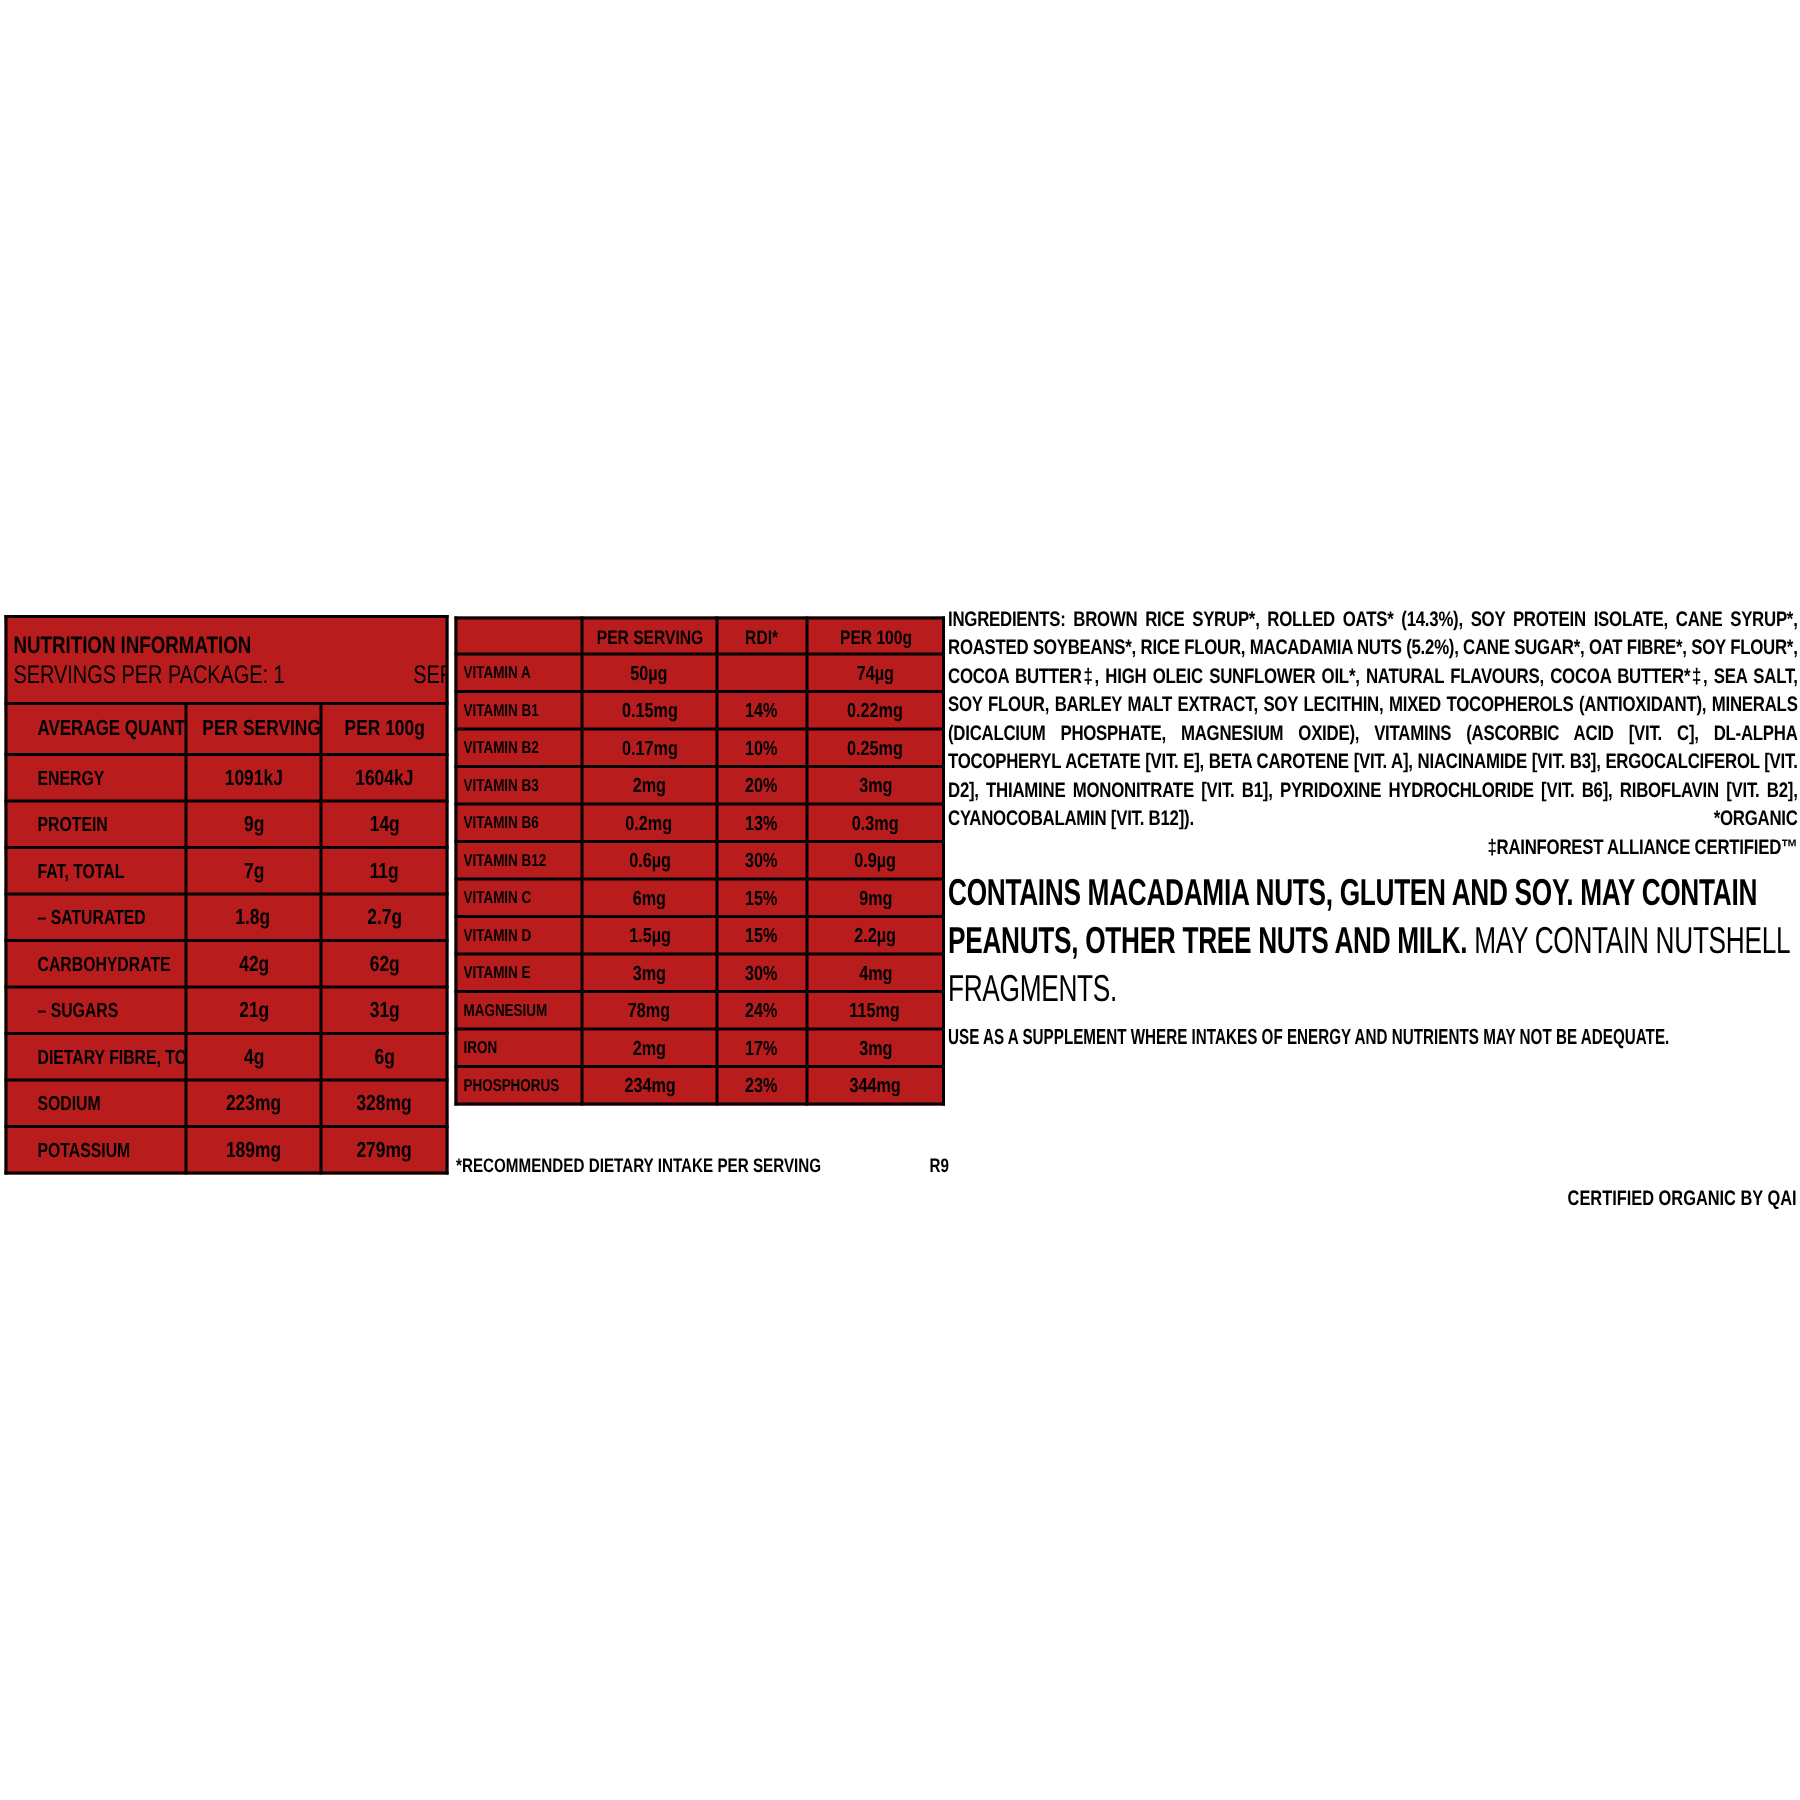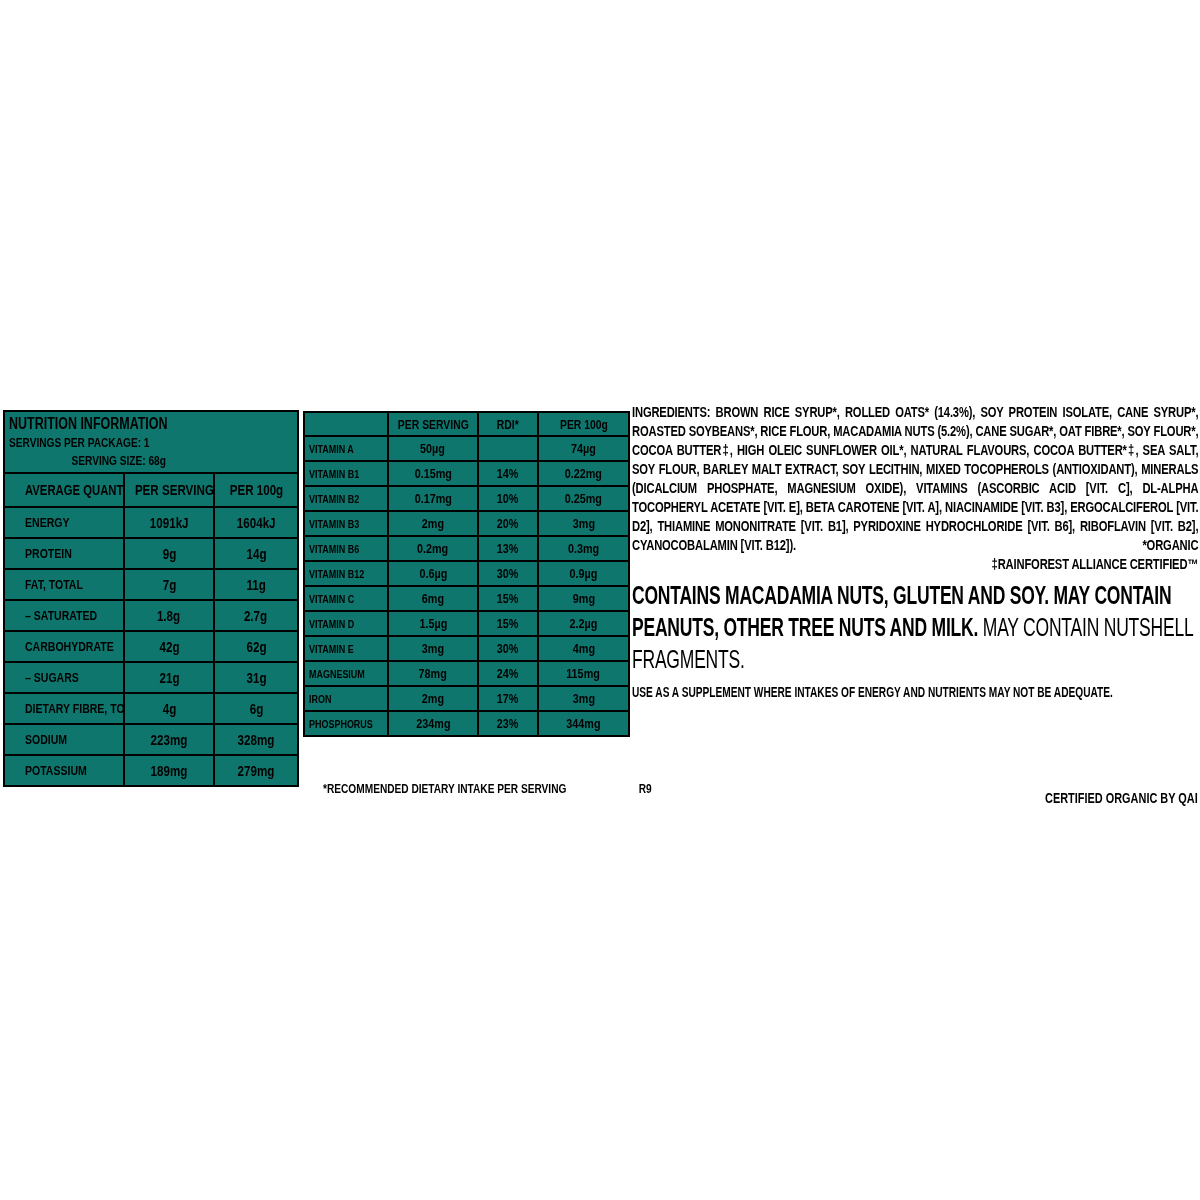--- a/index.html
+++ b/index.html
@@ -8,45 +8,45 @@
     font-family:"Liberation Sans", sans-serif;
     color:#000; -webkit-font-smoothing:antialiased;
   }
   .canvas { position:relative; width:1200px; height:1200px; background:#fff; overflow:hidden; }
 
   
   .cx  { display:inline-block; white-space:nowrap; transform:scaleX(.80); transform-origin:50% 50%; }
   .cxl { display:inline-block; white-space:nowrap; transform:scaleX(.78); transform-origin:0 50%; }
   .cxr { display:inline-block; white-space:nowrap; transform:scaleX(.78); transform-origin:100% 50%; }
 
-  table.nutri { border-collapse:collapse; table-layout:fixed; background:#0f766e; }
+  table.nutri { border-collapse:collapse; table-layout:fixed; background:#b91c1c; }
   table.nutri td { border:2px solid #000; font-weight:bold; overflow:hidden; padding:0; }
 
   
   .left-table { position:absolute; left:3px; top:410px; width:294px; }
   .left-table td.lbl { text-align:left; padding-left:20px; font-size:13.5px; }
   .left-table td.val { text-align:center; font-size:14.5px; }
   .left-table td { height:29px; }
   .left-table td.title-cell { height:52px; text-align:left; vertical-align:middle; padding:2px 4px; }
   .title-main { font-size:16px; font-weight:bold; line-height:20px; }
-  .title-sub  { display:flex; justify-content:space-between; font-size:13px; font-weight:bold; line-height:18px;flex-direction:column; }
+  .title-sub  { display:flex; justify-content:space-between; font-size:17px; font-weight:normal; line-height:18px; }
   .left-table td.hdr { font-size:14.5px; height:32px; }
   .left-table td.hdr.lbl { font-size:14.5px; }
 
   
   .mid-table { position:absolute; left:303px; top:411px; width:325px; }
   .mid-table td { height:23px; }
   .mid-table td.hdr { height:22px; text-align:center; font-size:13px; }
   .mid-table td.lbl { text-align:left; padding-left:4px; font-size:11.5px; }
   .mid-table td.val { text-align:center; font-size:13.5px; }
 
   .rdi-footnote {
-    position:absolute; left:323px; top:769px; width:323px;
+    position:absolute; left:304px; top:769px; width:323px;
     display:flex; justify-content:flex-start; align-items:center;
-    font-size:13px; font-weight:bold;margin-top:12px;
+    font-size:13px; font-weight:bold;
   }
 
   
   .right-block { position:absolute; left:632px; top:0; width:566px; height:1140px; }
 
   .ing-wrap { position:absolute; left:0; top:403px; width:708px; transform:scaleX(.80); transform-origin:0 0; }
   .ingredients { margin:0; font-size:14px; line-height:19px; font-weight:bold; text-align:justify; letter-spacing:-0.2px; }
   .note { font-size:14px; line-height:19px; font-weight:bold; text-align:right; letter-spacing:-0.2px; }
   .note.organic { margin-top:-19px; }
 

